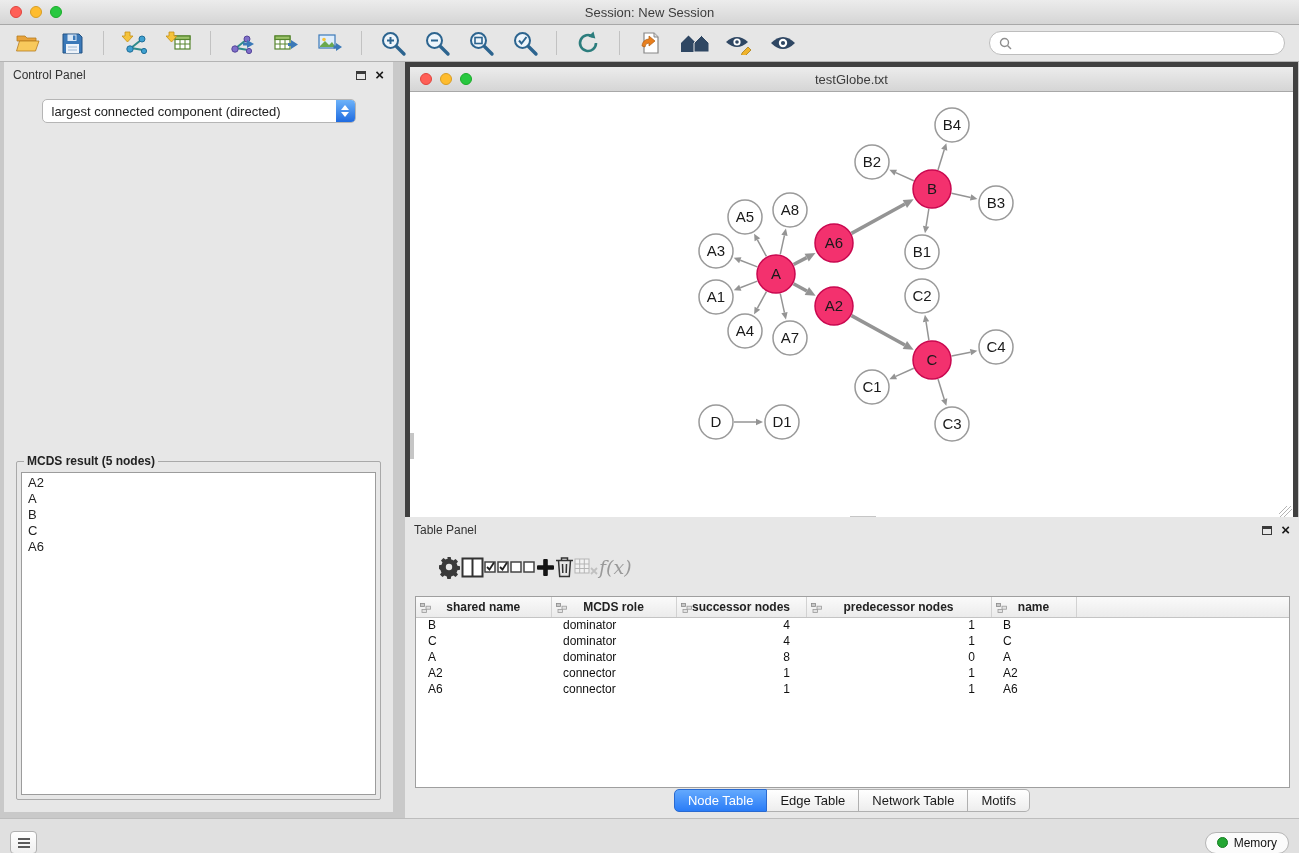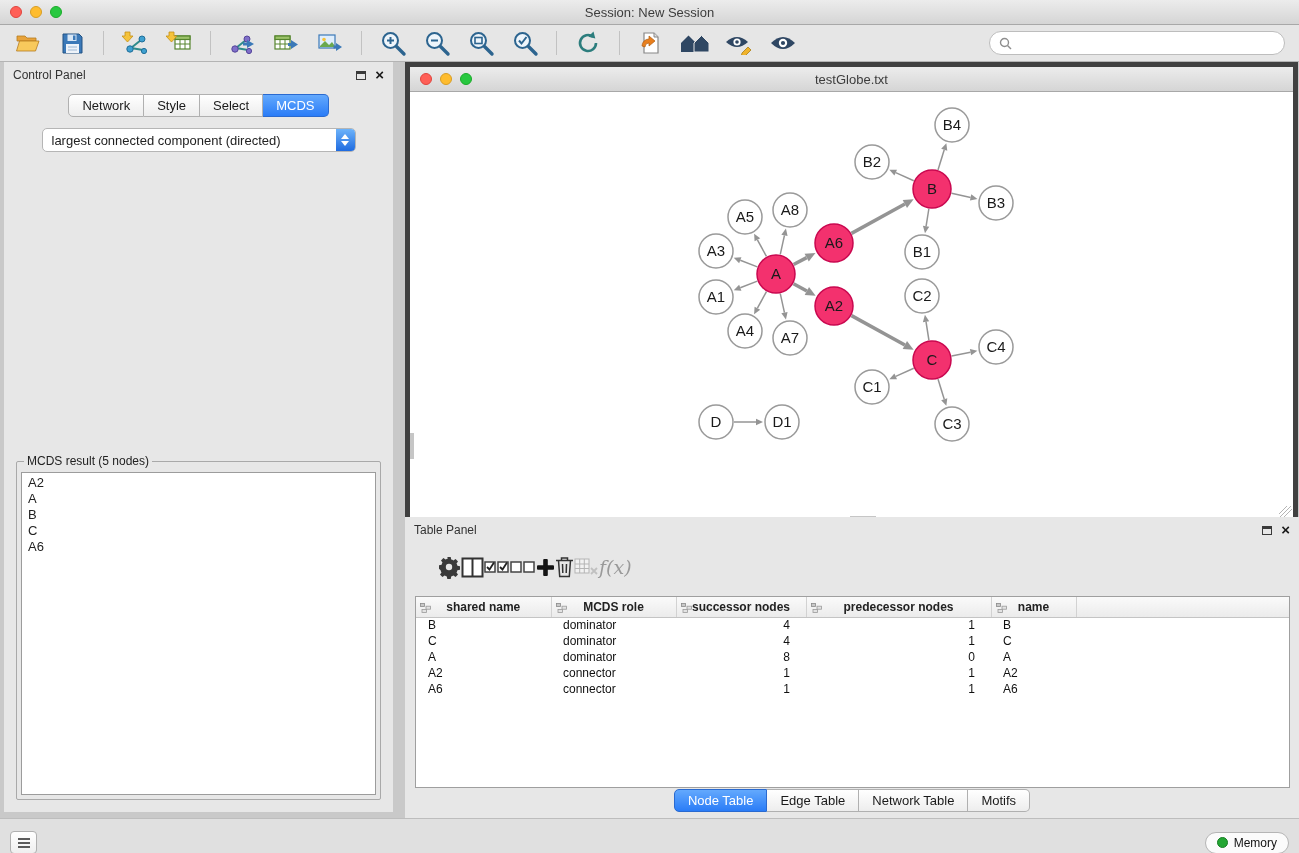--- a/index.html
+++ b/index.html
@@ -55,21 +55,21 @@
   .combo-btn { width:19px; height:22px; margin-right:0; border-radius:0 4px 4px 0;
     background:linear-gradient(#6db3fa,#1f6be0); display:flex; flex-direction:column;
     align-items:center; justify-content:center; gap:2px; flex:none; }
   .tri-up   { width:0; height:0; border-left:4px solid transparent; border-right:4px solid transparent; border-bottom:5px solid #fff; }
   .tri-down { width:0; height:0; border-left:4px solid transparent; border-right:4px solid transparent; border-top:5px solid #fff; }
   .btn-row { display:flex; justify-content:center; gap:26px; margin-top:14px; }
   .mac-btn { height:24px; padding:0 15px; font-size:13px; color:#111;
     background:linear-gradient(#ffffff,#f0f0f0); border:1px solid #b5b5b5; border-radius:5px; cursor:default; }
   .result-group { position:absolute; left:12px; right:12px; top:392px; bottom:12px;
     border:1px solid #a9a9a9; border-radius:2px; padding:4px; }
-  .result-group legend { font-size:12px; color:#222; padding:0 3px; margin-left:3px; }
+  .result-group legend { font-size:12px; color:#222; padding:0 3px; margin-left:3px;font-weight:bold; }
   .result-list { width:100%; height:100%; background:#fff; border:1px solid #9c9c9c;
     padding:2px 6px; font-size:13px; line-height:16px; overflow:hidden; }
 
   
   .net-window { position:absolute; left:405px; top:62px; width:893px; height:455px;
     border:5px solid #404040; background:#fff; }
   .net-titlebar { position:relative; height:25px; background:linear-gradient(#ececec,#d5d5d5);
     border-bottom:1px solid #a8a8a8; display:flex; align-items:center; }
   .net-canvas { position:relative; width:100%; height:428px; background:#fff; }
   .net-canvas svg { position:absolute; left:0; top:0; }
@@ -258,26 +258,20 @@
   </div>
 </div>
 
 <div class="control-panel">
   <div class="panel-header">
     <span class="ph-title">Control Panel</span>
     <span class="ph-icons">
       <span class="float-ic"></span>
       <span class="close-ic">×</span>
     </span>
-  </div>
-  <div class="seg cp-tabs">
-    <div class="seg-btn">Network</div>
-    <div class="seg-btn">Style</div>
-    <div class="seg-btn">Select</div>
-    <div class="seg-btn active">MCDS</div>
   </div>
   <div class="combo">
     <span class="combo-text">largest connected component (directed)</span>
     <span class="combo-btn">
         <i class="tri-up"></i>
         <i class="tri-down"></i>
       </span>
   </div>
   <fieldset class="result-group">
     <legend>MCDS result (5 nodes)</legend>

